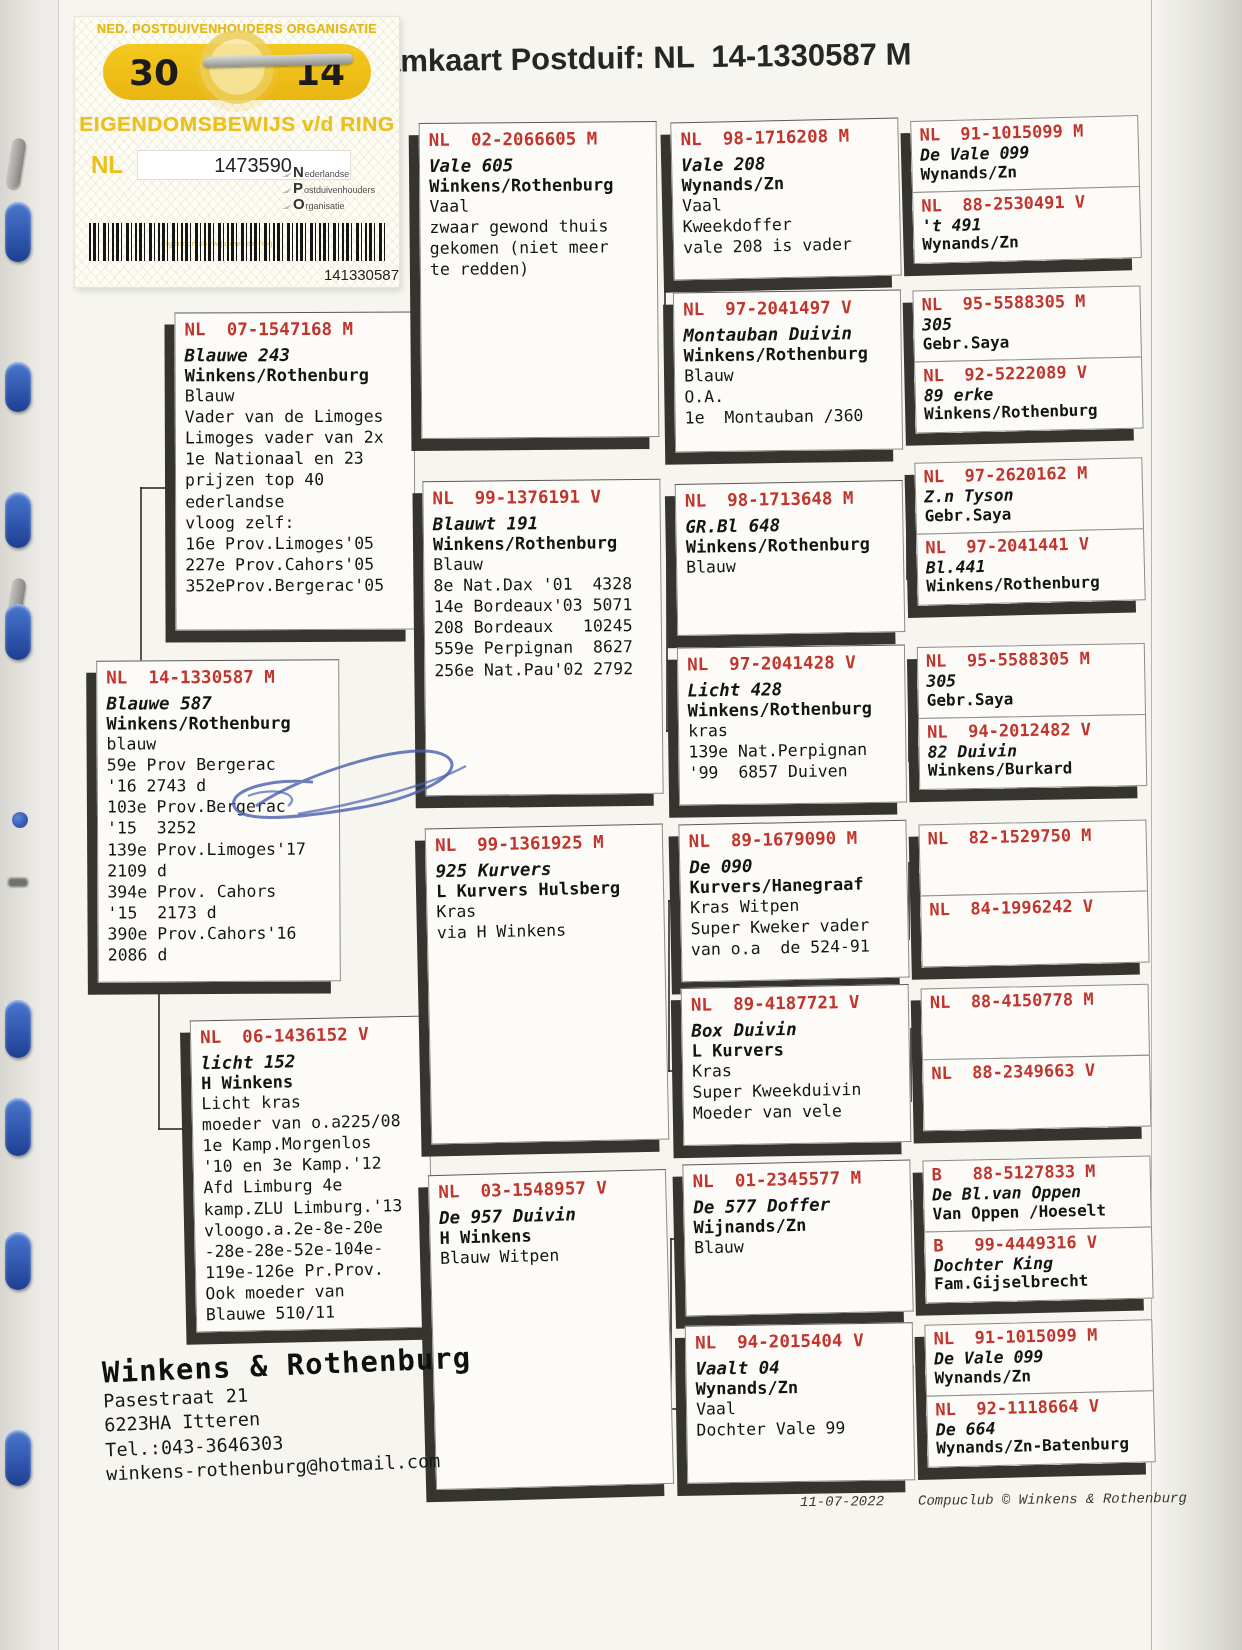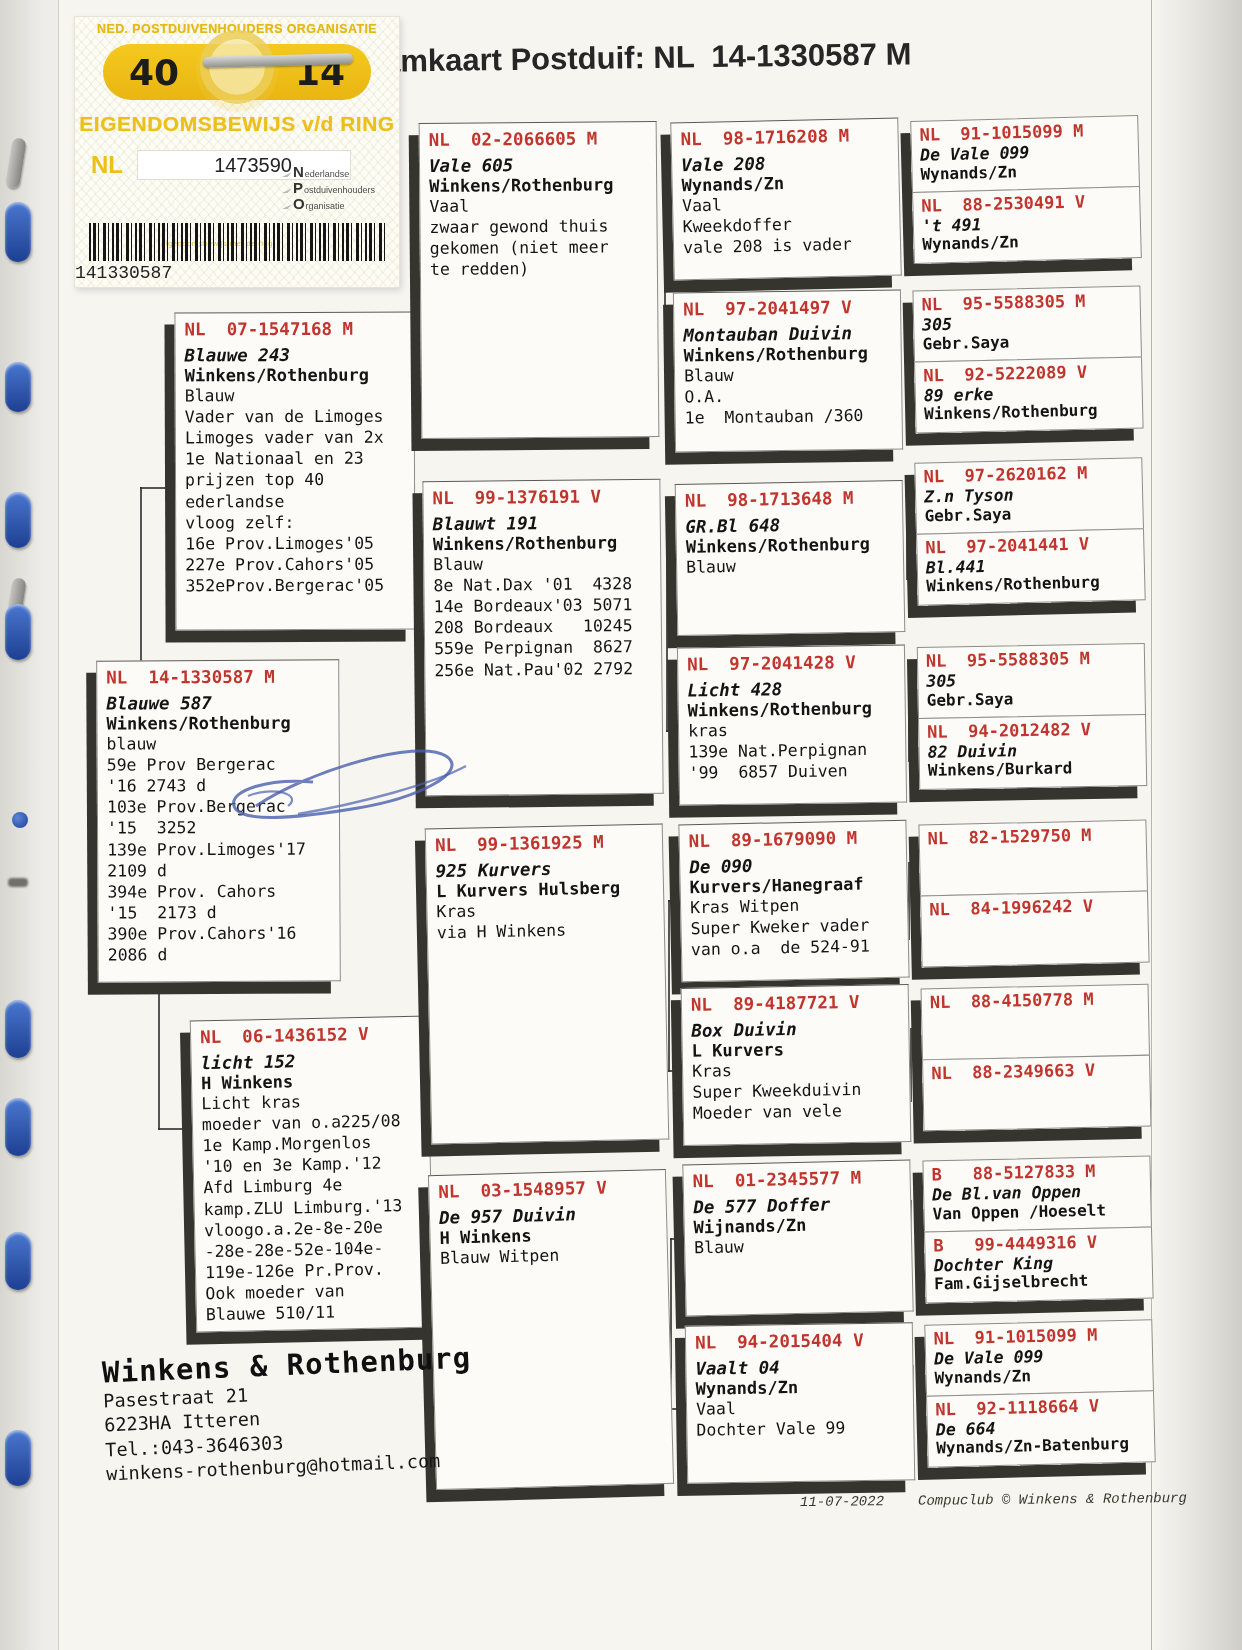--- a/index.html
+++ b/index.html
@@ -52,21 +52,21 @@
   .st-npo div{font-size:9px;line-height:13px;white-space:nowrap;}
   .st-npo b{font-size:15px;font-weight:700;color:#333;margin-right:1px;}
   .st-wing{display:inline-block;width:10px;height:8px;background:#b9b9b6;
            clip-path:polygon(0 100%,100% 40%,55% 100%);margin-right:1px;}
   .st-tiny{position:absolute;left:0;right:40px;top:222px;text-align:center;font-size:8px;
            color:#dfc049;letter-spacing:.3px;}
   .st-barcode{position:absolute;left:14px;right:14px;bottom:26px;height:38px;background:
       repeating-linear-gradient(90deg,#151515 0 2px,rgba(0,0,0,0) 2px 4px,#151515 4px 7px,rgba(0,0,0,0) 7px 9px,
       #151515 9px 10px,rgba(0,0,0,0) 10px 14px,#151515 14px 17px,rgba(0,0,0,0) 17px 19px,
       #151515 19px 20px,rgba(0,0,0,0) 20px 23px);}
-  .st-bcnum{position:absolute;left:0;right:0;bottom:4px;text-align:left;font-size:18px;color:#222;font-family:Liberation Mono, monospace;}
+  .st-bcnum{position:absolute;left:0;right:0;bottom:4px;text-align:right;font-size:15px;color:#222;}
   
   .box{position:absolute;background:#fcfbf7;border:1.5px solid #8d8c86;border-top-color:#5a5955;
        box-shadow:-10px 12px 0 0 #35342f;padding:6px 9px;box-sizing:border-box;z-index:2;}
   .ring{display:flex;font-size:17.5px;font-weight:700;color:#c0362e;white-space:pre;}
   .ring .cc{width:4ch;}
   .ring .sx{margin-left:1ch;}
   .bname{font-style:italic;font-weight:700;font-size:17.5px;margin-top:6px;min-height:4px;white-space:pre;}
   .bfan{font-weight:700;font-size:17px;white-space:pre;}
   .blines div{font-size:16.5px;line-height:1.28;white-space:pre;}
   
@@ -135,21 +135,21 @@
   <div class="conn" style="left:908px;top:862px;width:2px;height:78px;"></div>
   <div class="conn" style="left:910px;top:1028px;width:2px;height:74px;"></div>
   <div class="conn" style="left:910px;top:1200px;width:2px;height:76px;"></div>
   <div class="conn" style="left:912px;top:1365px;width:2px;height:76px;"></div>
 
   <div id="title">amkaart Postduif: NL  14-1330587 M</div>
 
   <div id="sticker">
     <div class="st-org">NED. POSTDUIVENHOUDERS ORGANISATIE</div>
     <div class="st-pill">
-      <span>40</span>
+      <span>30</span>
       <div class="st-emblem"></div>
       <span>14</span>
     </div>
     <div class="st-staple"></div>
     <div class="st-own">EIGENDOMSBEWIJS v/d RING</div>
     <div class="st-nlrow">
       <span class="st-nl">NL</span>
       <div class="st-field">1473590</div>
     </div>
     <div class="st-npo">

